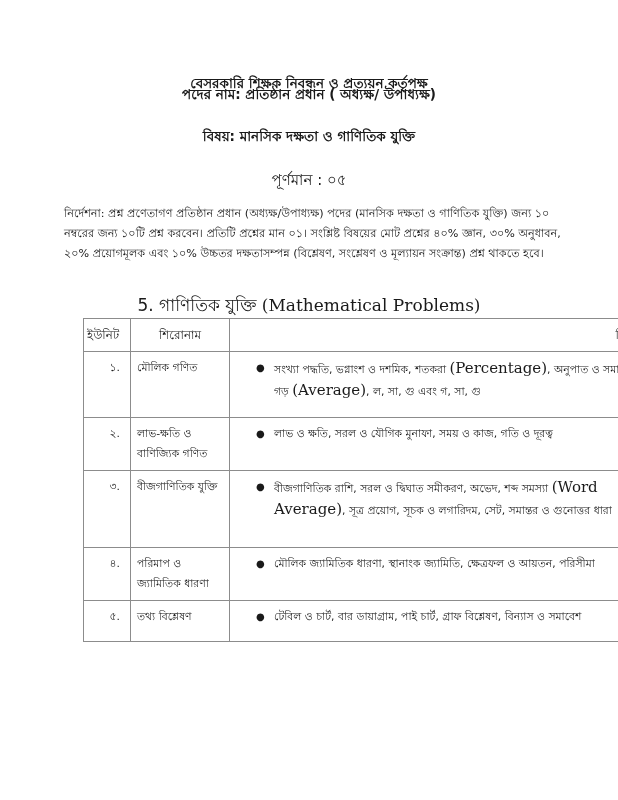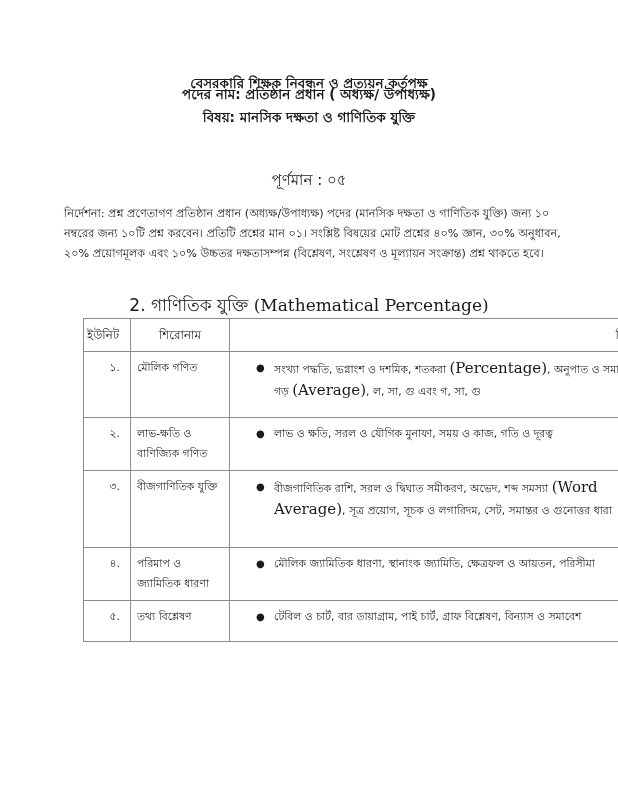--- a/index.html
+++ b/index.html
@@ -2,21 +2,21 @@
 <html><head>
 <meta charset="utf-8">
 <style>
   html, body { margin:0; padding:0; background:#ffffff; }
   body { width:618px; height:800px; position:relative; overflow:hidden;
          font-family: "DejaVu Sans", sans-serif; color:#1a1a1a; }
   .center { position:absolute; left:0; width:618px; text-align:center; }
   .title { font-size:13.5px; font-weight:bold; }
   .h1 { top:73px; }
   .h2 { top:84px; }
-  .h3 { top:107px; }
+  .h3 { top:126px; }
   .fullmark { top:168px; font-size:15px; }
   .instructions { position:absolute; left:64px; top:204px; width:510px;
                   font-size:11.2px; line-height:20px; }
   .section-title { top:292px; font-size:17px; }
   .section-title .en { font-family:"DejaVu Serif", serif; }
   table { position:absolute; left:83px; top:318px; width:578px;
           border-collapse:collapse; font-size:10.8px; }
   td, th { border:1.5px solid #8c8c8c; vertical-align:top; padding:6px 6px; line-height:20px; }
   th { font-weight:normal; font-size:11.8px; height:18px; }
   th.c1 { text-align:left; padding-left:3px; }
@@ -33,21 +33,21 @@
 
 <div class="center title h1">বেসরকারি শিক্ষক নিবন্ধন ও প্রত্যয়ন কর্তৃপক্ষ</div>
 <div class="center title h2">পদের নাম: প্রতিষ্ঠান প্রধান ( অধ্যক্ষ/ উপাধ্যক্ষ)</div>
 <div class="center title h3">বিষয়: মানসিক দক্ষতা ও গাণিতিক যুক্তি</div>
 
 <div class="center fullmark">পূর্ণমান : ০৫</div>
 
 <div class="instructions">নির্দেশনা: প্রশ্ন প্রণেতাগণ প্রতিষ্ঠান প্রধান (অধ্যক্ষ/উপাধ্যক্ষ) পদের (মানসিক দক্ষতা ও গাণিতিক যুক্তি) জন্য ১০ নম্বরের জন্য ১০টি প্রশ্ন করবেন। প্রতিটি প্রশ্নের মান ০১। সংশ্লিষ্ট বিষয়ের মোট প্রশ্নের ৪০% জ্ঞান, ৩০% অনুধাবন, ২০% প্রয়োগমূলক এবং ১০% উচ্চতর দক্ষতাসম্পন্ন (বিশ্লেষণ, সংশ্লেষণ ও মূল্যায়ন সংক্রান্ত) প্রশ্ন থাকতে হবে।</div>
 
 <div class="center section-title">
-  <span>2. গাণিতিক যুক্তি </span><span class="en">(Mathematical Percentage)</span>
+  <span>5. গাণিতিক যুক্তি </span><span class="en">(Mathematical Problems)</span>
 </div>
 
 <table>
   <thead>
     <tr>
       <th class="c1">ইউনিট</th>
       <th class="c2">শিরোনাম</th>
       <th class="c3">বিষয়বস্তু</th>
     </tr>
   </thead>

